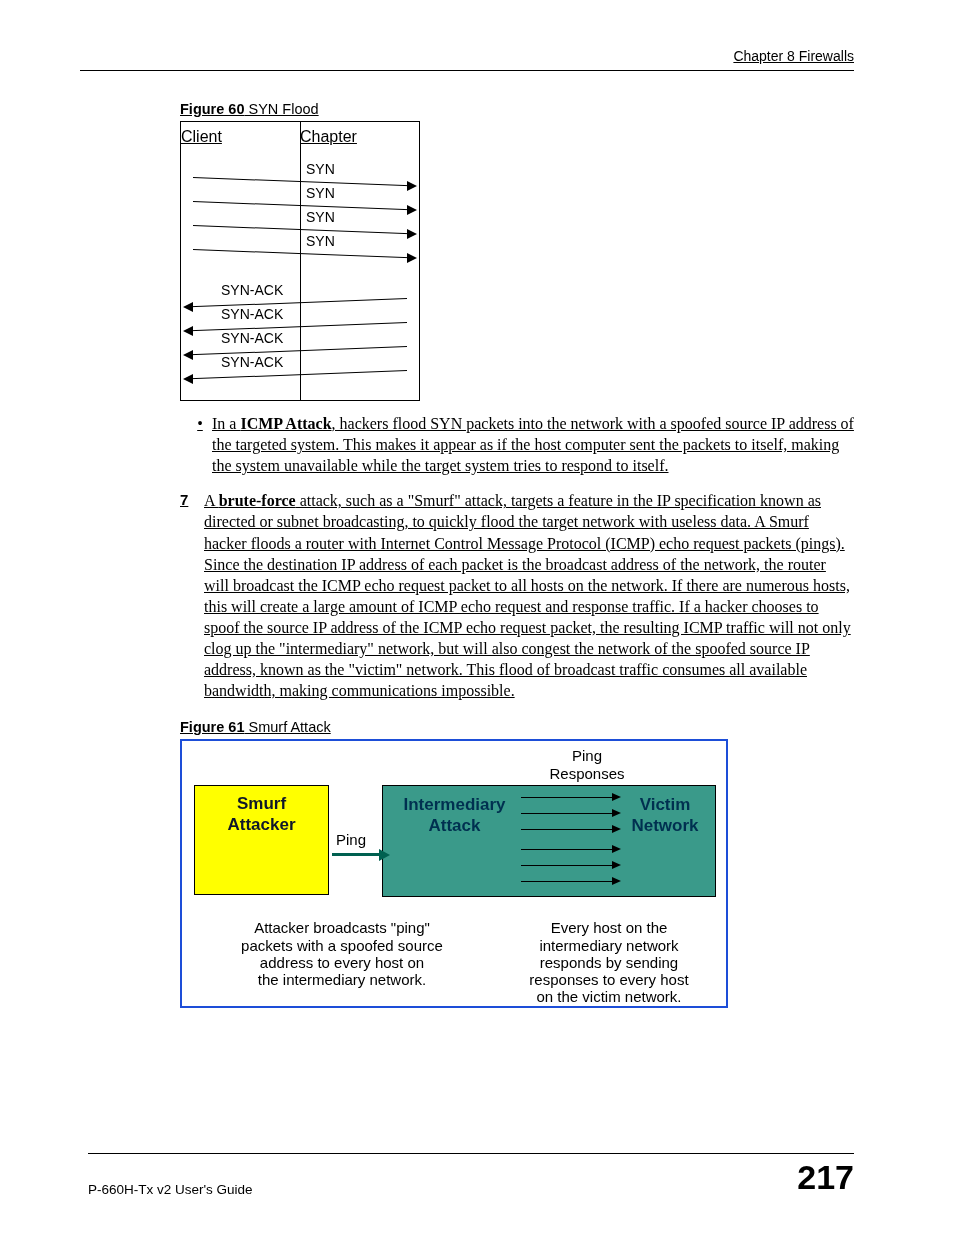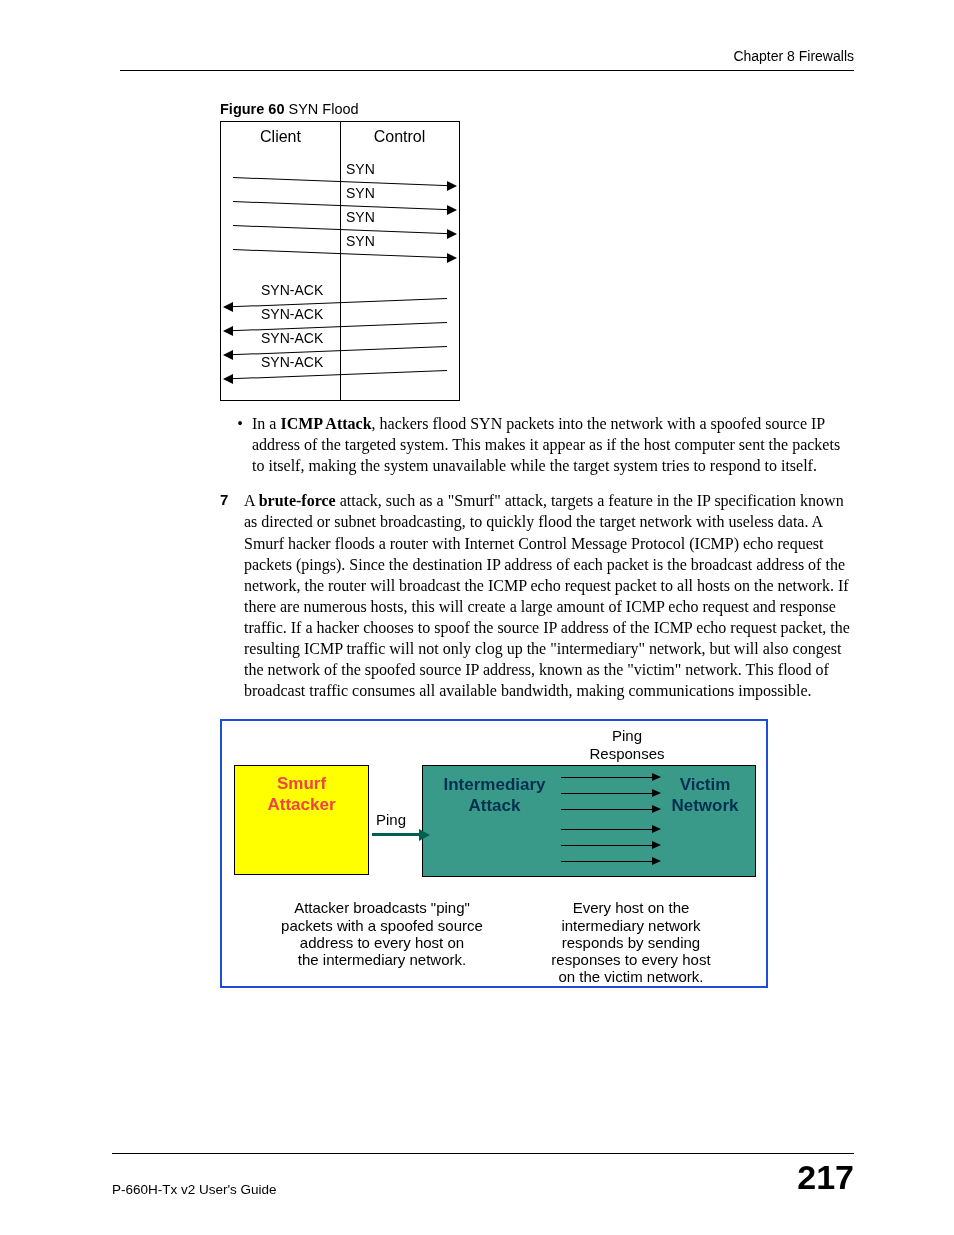--- a/index.html
+++ b/index.html
@@ -8,24 +8,25 @@
     font-family: "Times New Roman", Times, serif;
     font-size: 16px;
     color: #000;
     background: #fff;
     width: 954px;
     height: 1235px;
     position: relative;
     box-sizing: border-box;
   }
   .page {
-    padding: 48px 100px 40px 120px;
+    padding: 48px 100px 40px 80px;
     box-sizing: border-box;
     height: 100%;
     position: relative;
+    text-decoration: underline;
   }
   .chapter-header {
     text-align: right;
     font-family: Arial, Helvetica, sans-serif;
     font-size: 14px;
     margin-bottom: 6px;
   }
   .top-rule {
     border: none;
     border-top: 1.5px solid #000;
@@ -60,21 +61,20 @@
     bottom: 0;
     width: 0;
     border-left: 1px solid #000;
   }
   .fig60 .hdr {
     display: flex;
     padding-top: 6px;
   }
   .fig60 .hdr > div {
     width: 50%;
-    text-align: center;
   }
   .arrow-row {
     position: absolute;
     height: 0;
     left: 0;
     right: 0;
   }
   .arrow-line {
     position: absolute;
     height: 0;
@@ -145,21 +145,21 @@
     line-height: 1.15;
   }
   .fig61 .yellow-box {
     position: absolute;
     left: 12px;
     top: 44px;
     width: 135px;
     height: 110px;
     background: #ffff00;
     border: 1px solid #000;
-    color: #ef4444;
+    color: #0f172a;
     font-weight: bold;
     text-align: center;
     padding-top: 8px;
     box-sizing: border-box;
     font-size: 17px;
     line-height: 1.2;
   }
   .fig61 .teal-box {
     position: absolute;
     left: 200px;
@@ -232,21 +232,21 @@
   .fig61 .explain {
     position: absolute;
     top: 178px;
     text-align: center;
     font-size: 15px;
     line-height: 1.15;
   }
   .footer {
     position: absolute;
     bottom: 38px;
-    left: 112px;
+    left: 88px;
     right: 100px;
     border-top: 1.5px solid #000;
     display: flex;
     justify-content: space-between;
     align-items: flex-end;
     padding-top: 4px;
   }
   .footer .guide {
     font-family: Arial, Helvetica, sans-serif;
     font-size: 13.5px;
@@ -266,21 +266,21 @@
 
   <div class="content-indent">
     <div class="fig-caption">
       <b>Figure 60</b><span>   SYN Flood</span>
     </div>
 
     <div class="fig60">
       <div class="vline"></div>
       <div class="hdr">
         <div>Client</div>
-        <div>Control</div>
+        <div>Chapter</div>
       </div>
 
       <div class="arrow-row" style="top:55px;">
         <div class="arrow-line" style="left:12px; right:8px; transform:rotate(2.2deg); transform-origin:left center;"></div>
         <div class="arrow-head-r" style="right:2px; top:4px;"></div>
         <div class="arrow-label" style="left:125px;">SYN</div>
       </div>
       <div class="arrow-row" style="top:79px;">
         <div class="arrow-line" style="left:12px; right:8px; transform:rotate(2.2deg); transform-origin:left center;"></div>
         <div class="arrow-head-r" style="right:2px; top:4px;"></div>
@@ -326,20 +326,23 @@
       </div>
     </div>
 
     <div class="num-row body-text">
       <div class="mk">7</div>
       <div>
         <span>A </span><b>brute-force</b><span> attack, such as a "Smurf" attack, targets a feature in the IP specification known as directed or subnet broadcasting, to quickly flood the target network with useless data. A Smurf hacker floods a router with Internet Control Message Protocol (ICMP) echo request packets (pings). Since the destination IP address of each packet is the broadcast address of the network, the router will broadcast the ICMP echo request packet to all hosts on the network. If there are numerous hosts, this will create a large amount of ICMP echo request and response traffic. If a hacker chooses to spoof the source IP address of the ICMP echo request packet, the resulting ICMP traffic will not only clog up the "intermediary" network, but will also congest the network of the spoofed source IP address, known as the "victim" network. This flood of broadcast traffic consumes all available bandwidth, making communications impossible.</span>
       </div>
     </div>
 
+    <div class="fig-caption">
+      <b>Figure 61</b><span>   Smurf Attack</span>
+    </div>
 
     <div class="fig61">
       <div class="top-label" style="white-space:pre-line;">Ping
 Responses</div>
 
       <div class="yellow-box" style="white-space:pre-line;">Smurf
 Attacker</div>
       <div class="teal-box"></div>
       <div class="inter-label" style="white-space:pre-line;">Intermediary
 Attack</div>
@@ -353,21 +356,21 @@
       <div class="small-arrow-r" style="left:339px; width:92px; top:72px;"></div>
       <div class="small-arrow-r" style="left:339px; width:92px; top:88px;"></div>
       <div class="small-arrow-r" style="left:339px; width:92px; top:108px;"></div>
       <div class="small-arrow-r" style="left:339px; width:92px; top:124px;"></div>
       <div class="small-arrow-r" style="left:339px; width:92px; top:140px;"></div>
 
       <div class="explain" style="left:40px; width:240px; white-space:pre-line;">Attacker broadcasts "ping"
 packets with a spoofed source
 address to every host on
 the intermediary network.</div>
-      <div class="explain" style="left:304px; width:210px; white-space:pre-line;">Every host on the
+      <div class="explain" style="left:322px; width:210px; white-space:pre-line;">Every host on the
 intermediary network
 responds by sending
 responses to every host
 on the victim network.</div>
     </div>
   </div>
 
   <div class="footer">
     <div class="guide">P-660H-Tx v2 User's Guide</div>
     <div class="pnum">217</div>

